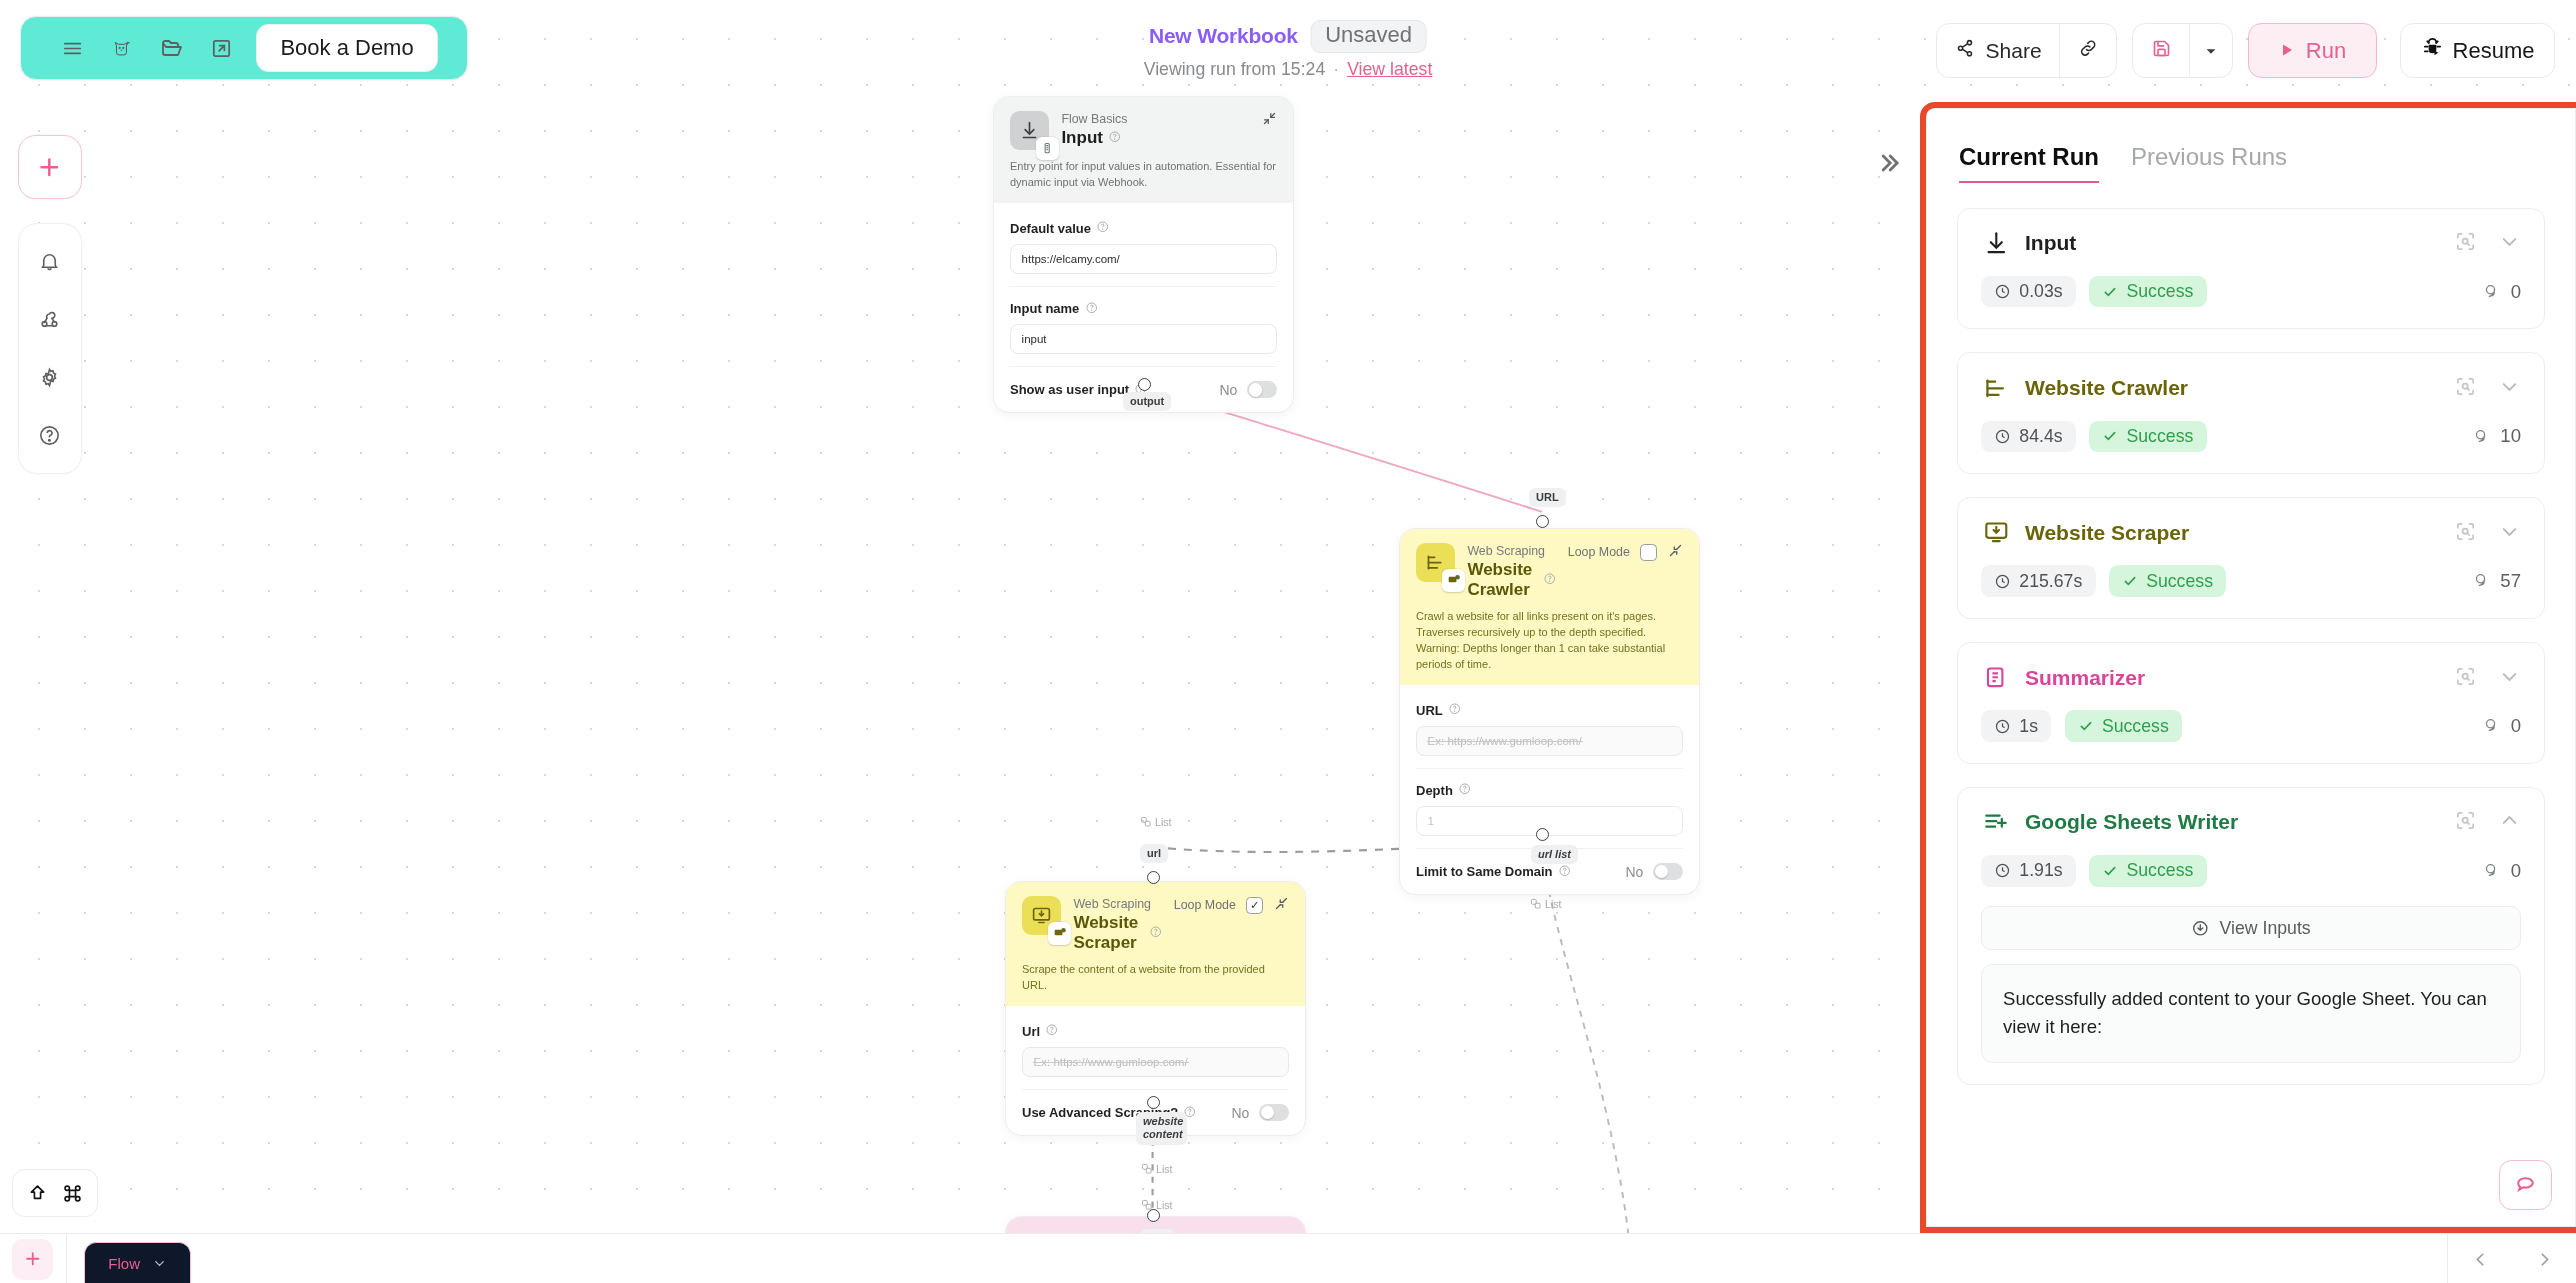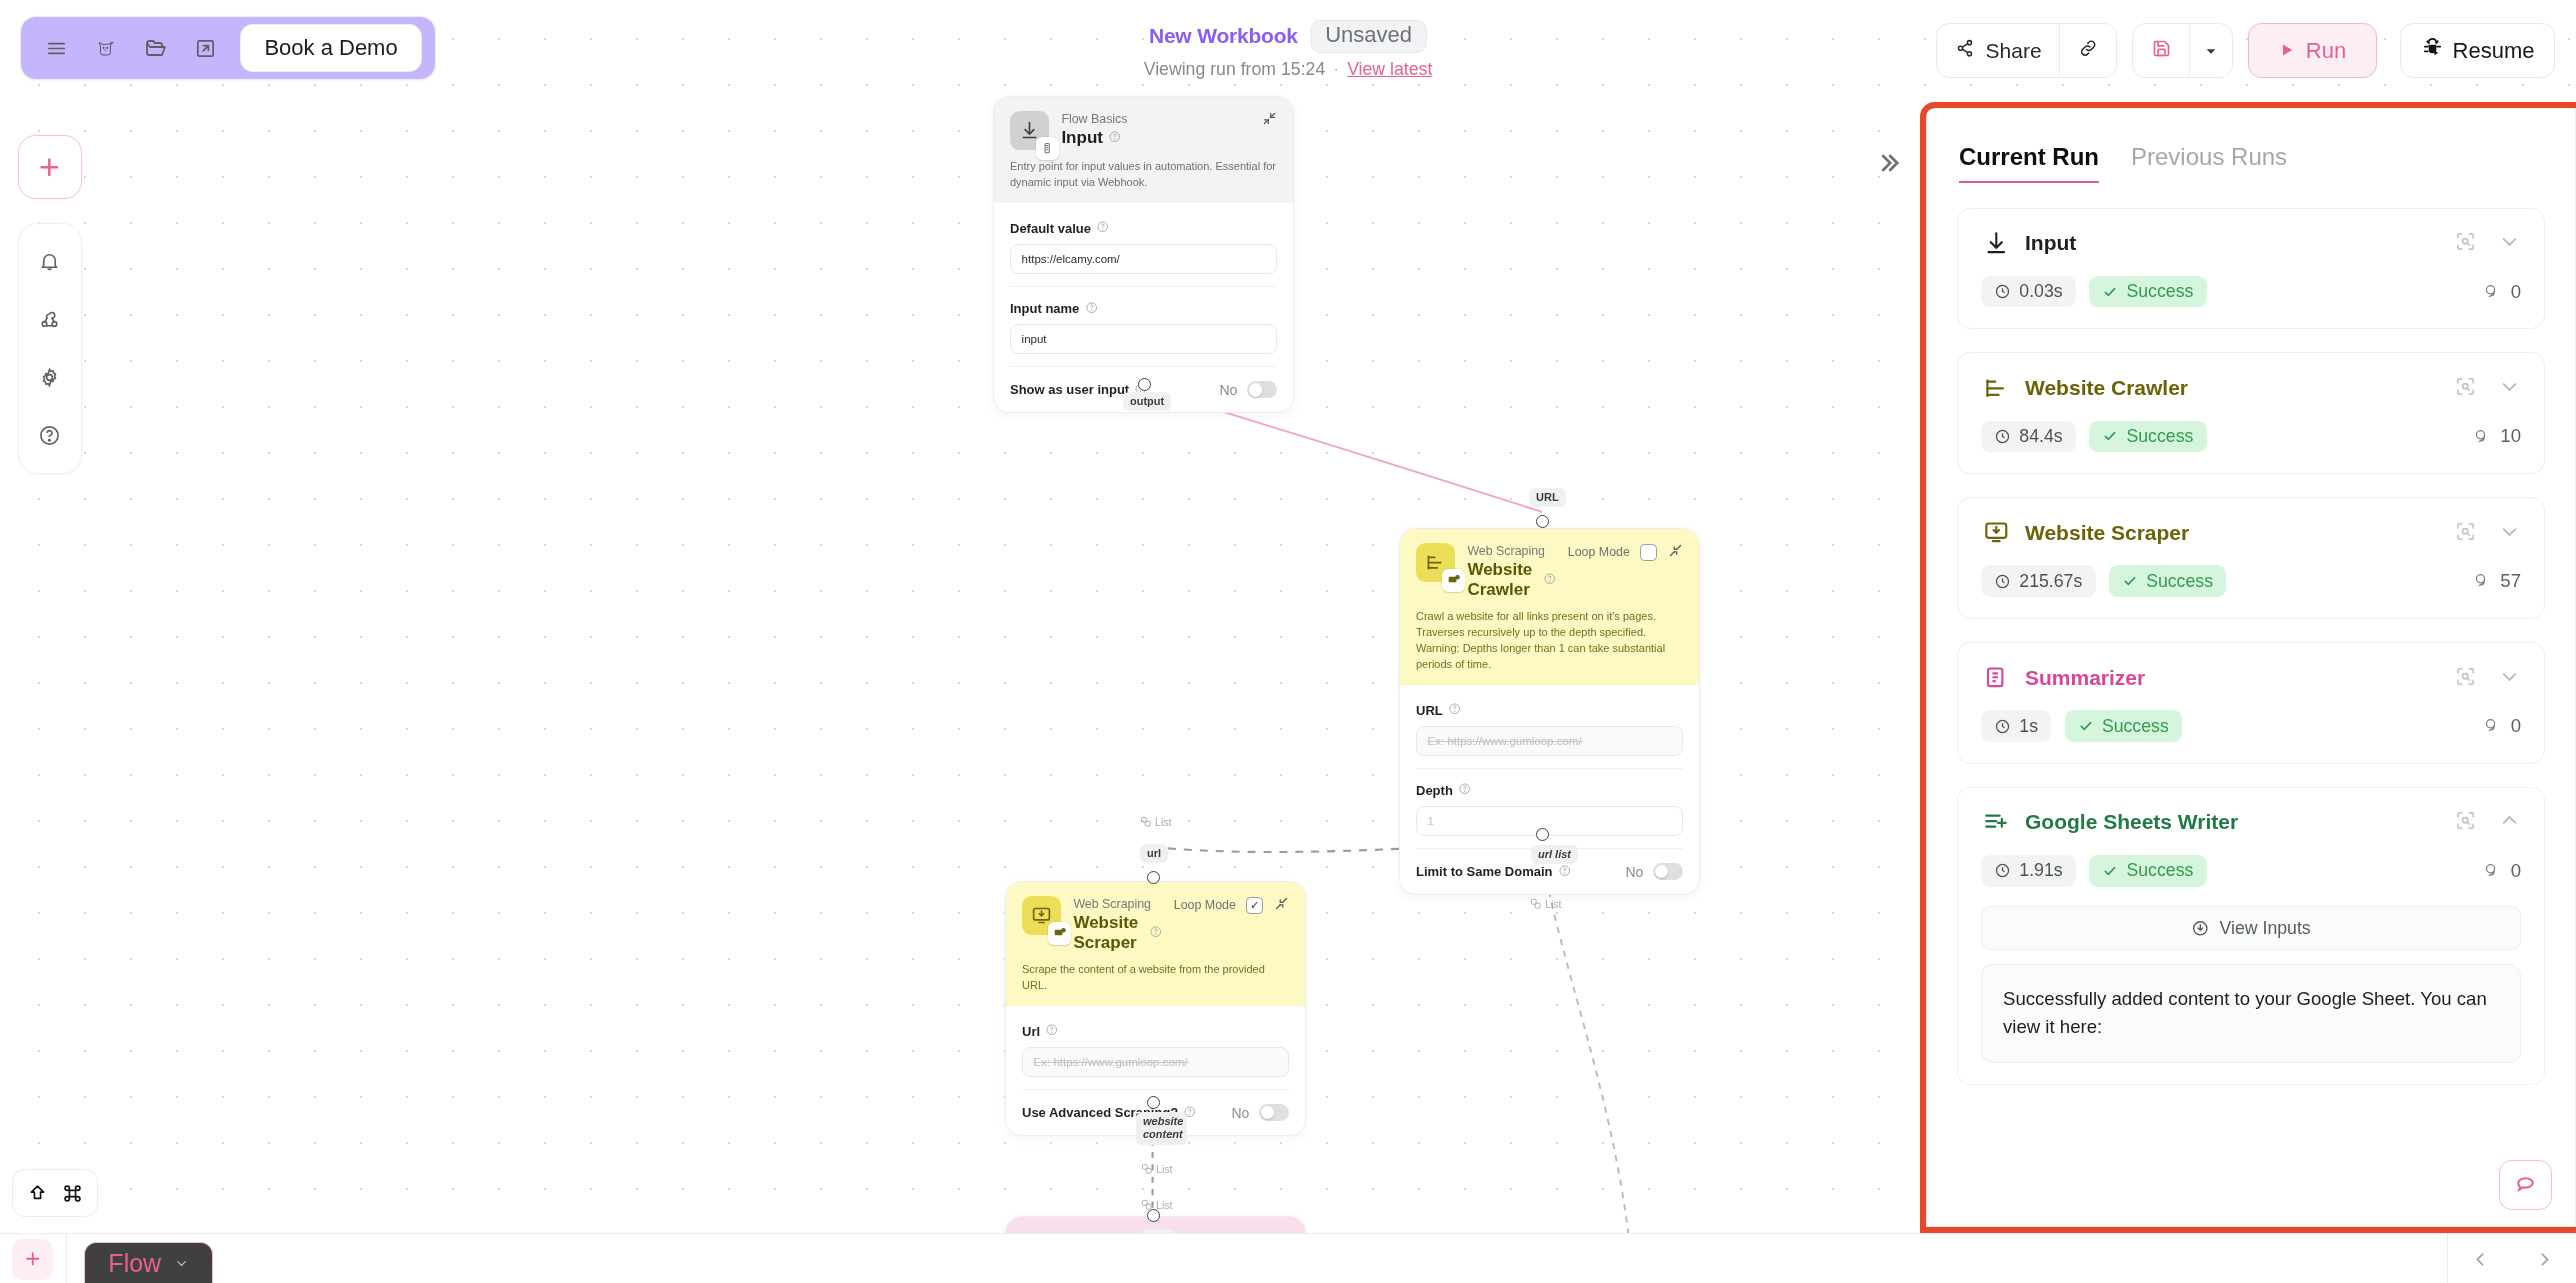--- a/index.html
+++ b/index.html
@@ -17,22 +17,22 @@
     background-color: #ffffff;
     background-image: radial-gradient(circle, #d8d8d8 1.4px, transparent 1.5px);
     background-size: 46px 46px;
     background-position: 16px 16px;
   }
 
   
   .tl-bar {
     position: absolute; left: 19.5px; top: 16px;
     height: 64px; display: flex; align-items: center; gap: 3.5px;
-    background: #c4b5fd; border: 0.9px solid #eceded; border-radius: 16px;
-    padding: 0 13px;
+    background: #5eead4; border: 0.9px solid #eceded; border-radius: 16px;
+    padding: 0 29px;
     box-shadow: 0 0.9px 2.7px rgba(0,0,0,.045);
     z-index: 40;
   }
   .ticon {
     width: 46px; height: 46px; display: flex; align-items: center; justify-content: center;
     border-radius: 10.6px; cursor: pointer; color: #5d5f61;
   }
   .demo-btn {
     margin-left: 8.9px; height: 48px; padding: 0 23px;
     display: flex; align-items: center; justify-content: center;
@@ -115,21 +115,21 @@
   }
   .bb-add {
     margin-left: 12.4px; width: 41px; height: 41px; border-radius: 10.6px;
     background: #fceef4; display: flex; align-items: center; justify-content: center;
     color: #e8608e; font-size: 26.6px; cursor: pointer;
   }
   .bb-sep { width: 0.9px; height: 51px; background: #ececed; margin-left: 12.4px; }
   .flow-tab {
     margin-left: 17.7px; height: 42px; padding: 0 23px; display: flex; align-items: center; gap: 12.4px;
     border: 0.9px solid #f3bdd3; border-top-left-radius: 12.4px; border-top-right-radius: 12.4px;
-    border-bottom: none; color: #e8608e; font-size: 25px; cursor: pointer; background: #404040;
+    border-bottom: none; color: #e8608e; font-size: 15px; cursor: pointer; background: #0f172a;
     align-self: flex-end;
   }
   .bb-right { margin-left: auto; display: flex; align-items: center; height: 51px; }
   .bb-vsep { width: 0.9px; height: 51px; background: #ececed; }
   .bb-nav {
     width: 64px; height: 51px; display: flex; align-items: center; justify-content: center;
     color: #9aa0a6; cursor: pointer;
   }
 
   

